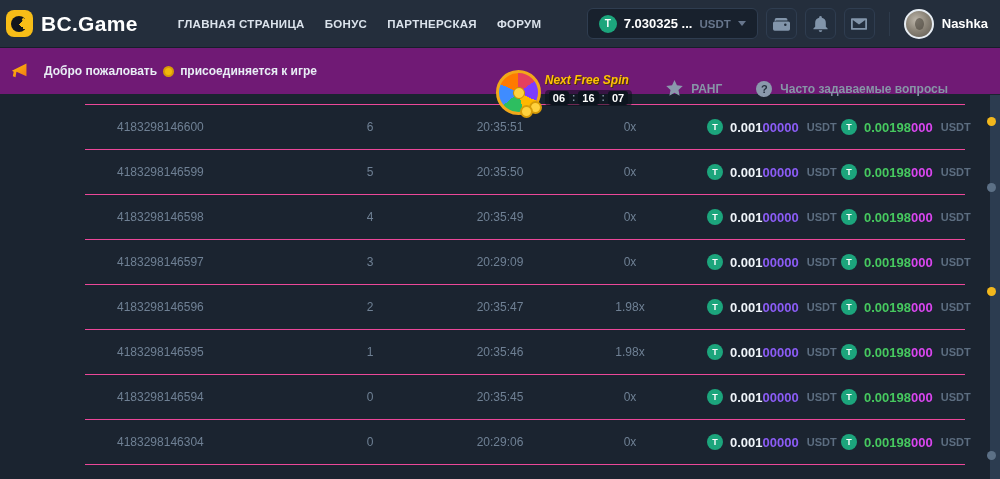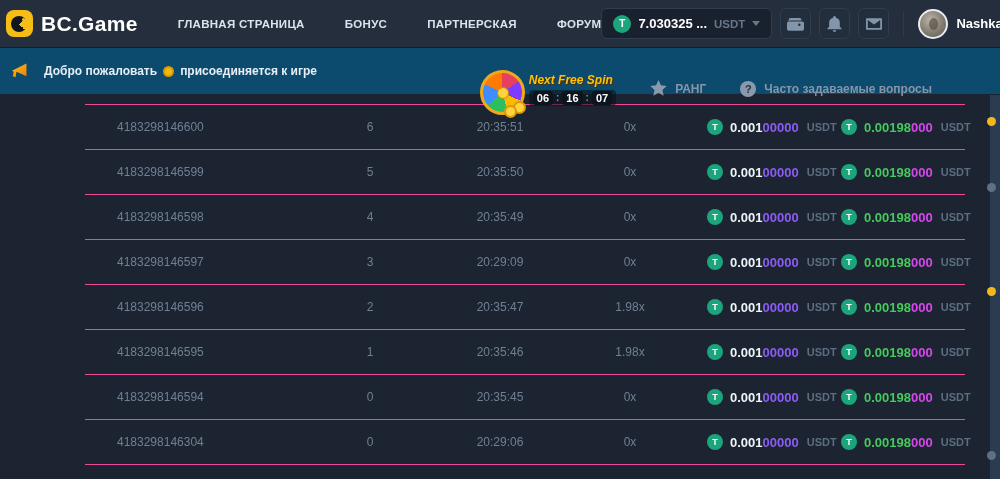--- a/index.html
+++ b/index.html
@@ -25,21 +25,21 @@
     position:absolute; left:5px; top:6px; width:16px; height:16px;
     background:conic-gradient(from 45deg, #f7bd17 0 90deg, #11161d 90deg 360deg);
     border-radius:50%;
   }
   .pacman::after {
     content:""; position:absolute; right:2px; top:2px; width:3px; height:3px;
     background:#f7bd17; border-radius:50%;
   }
   .logo-text { font-size:21px; font-weight:bold; color:#fff; letter-spacing:.3px; }
 
-  .nav { display:flex; align-items:stretch; height:48px; margin-left:40px; gap:40px; }
+  .nav { display:flex; align-items:stretch; height:48px; margin-left:40px; gap:20px; }
   .nav-item {
     display:flex; align-items:center; gap:5px; position:relative; cursor:pointer;
     font-size:11.5px; font-weight:bold; color:#dbe3ec; letter-spacing:.3px; white-space:nowrap;
   }
   .nav-item.active { color:#f0b90b; }
   .nav-item.active::after {
     content:""; position:absolute; left:-2px; right:-6px; bottom:3px; height:3px;
     background:#f0b90b; border-radius:2px;
   }
   .nav-caret { width:0; height:0; border-left:4px solid transparent; border-right:4px solid transparent;
@@ -74,22 +74,22 @@
     width:30px; height:30px; border-radius:50%; border:2px solid #e7edf3;
     background:radial-gradient(circle at 40% 35%, #bdb6aa 0%, #8c8579 45%, #5d574e 100%);
     position:relative; overflow:hidden;
   }
   .avatar::after { content:""; position:absolute; left:9px; top:7px; width:9px; height:12px;
     background:#4a443c; border-radius:50%; opacity:.6; }
   .username { font-size:13px; font-weight:bold; color:#fff; }
 
   
   .announce {
-    height:46px; background:#0c4a6e; display:flex; align-items:center;
-    padding:0 68px 0 10px; position:relative; z-index:4;
+    height:46px; background:#701a75; display:flex; align-items:center;
+    padding:0 52px 0 10px; position:relative; z-index:4;
   }
   .announce-msg { display:flex; align-items:center; gap:6px; margin-left:12px;
     font-size:12px; font-weight:bold; color:#e8eef5; }
   .coin { width:11px; height:11px; border-radius:50%; background:#f0b90b;
     border:2px solid #d79b08; flex:0 0 auto; }
 
   .bar-right { margin-left:auto; display:flex; align-items:center; gap:34px;margin-top:36px; }
   .spin-widget { display:flex; align-items:center; gap:4px; cursor:pointer; }
   .wheel {
     width:45px; height:45px; border-radius:50%; flex:0 0 auto; position:relative; margin-bottom:-6px;

